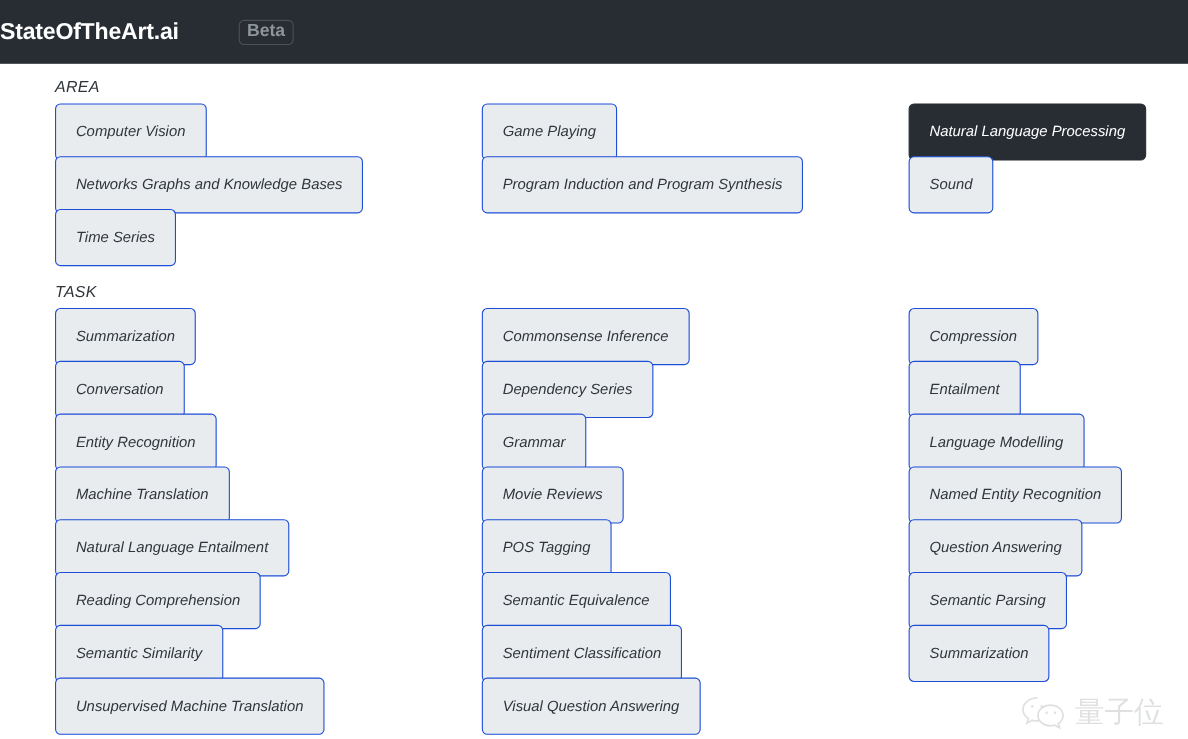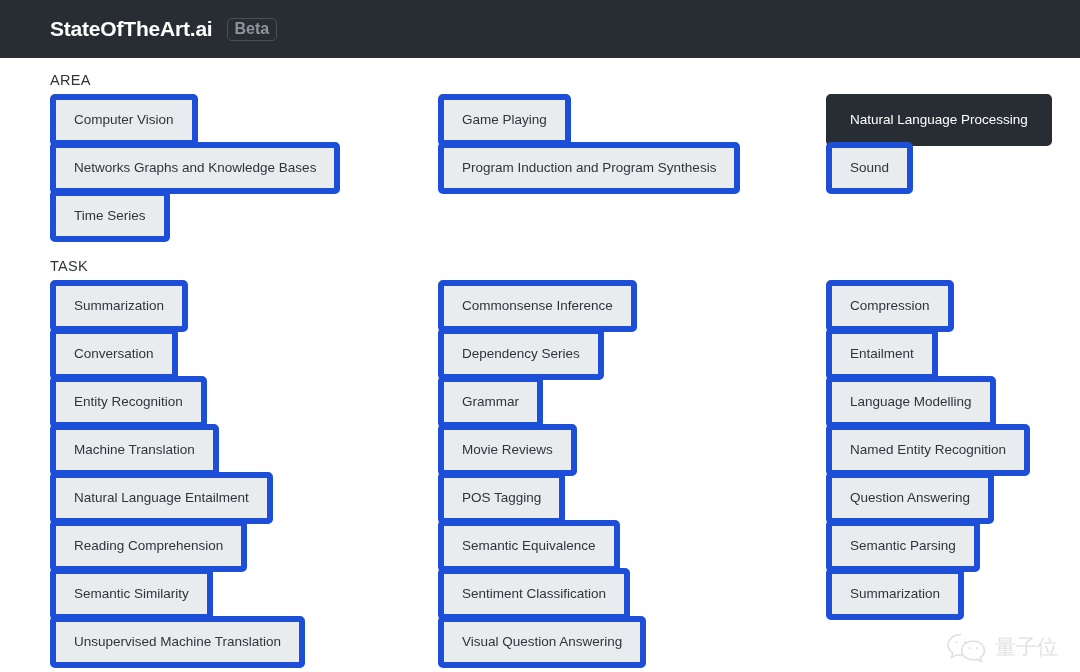--- a/index.html
+++ b/index.html
@@ -16,21 +16,21 @@
     color: #2f353b;
     position: relative;
   }
 
   
   .navbar {
     height: 58px;
     background: #272d33;
     display: flex;
     align-items: center;
-    padding-left: 50px;
+    gap: 40px;
   }
   .brand {
     font-size: 21px;
     font-weight: bold;
     color: #ffffff;
     letter-spacing: -0.2px;
   }
   .beta-badge {
     margin-left: 14px;
     font-size: 16px;
@@ -38,20 +38,21 @@
     color: #8d959c;
     border: 1px solid #4a5057;
     border-radius: 5px;
     padding: 2px 7px 3px 7px;
     line-height: 1;
   }
 
   
   .content {
     padding: 0 34px 0 50px;
+    font-style: italic;
   }
 
   .section-title {
     font-size: 14.5px;
     color: #2f353b;
     letter-spacing: 0.3px;
     margin-top: 14px;
     margin-bottom: 8px;
   }
   .section-title.task { margin-top: 18px; }
@@ -71,21 +72,21 @@
 
   .chip {
     display: inline-flex;
     align-items: center;
     height: 52px;
     padding: 0 18px;
     font-size: 13.5px;
     line-height: 1;
     color: #2f353b;
     background: #e9ecef;
-    border: 6px solid #1d4ed8;
+    border: 1px solid #1d4ed8;
     border-radius: 5px;
     white-space: nowrap;
     cursor: pointer;
   }
   .chip.active {
     background: #272d33;
     border-color: #272d33;
     color: #ffffff;
   }
 
@@ -94,21 +95,21 @@
     position: absolute;
     right: 22px;
     bottom: 8px;
     display: flex;
     align-items: center;
     opacity: 0.45;
     pointer-events: none;
   }
   .watermark svg { display: block; }
   .watermark .wm-text {
-    font-size: 21px;
+    font-size: 27px;
     color: #b9bcc0;
     margin-left: 6px;
     font-family: "DejaVu Sans", sans-serif;
     line-height: 1;
   }
 </style>
 </head>
 <body>
 
 <div class="navbar">

